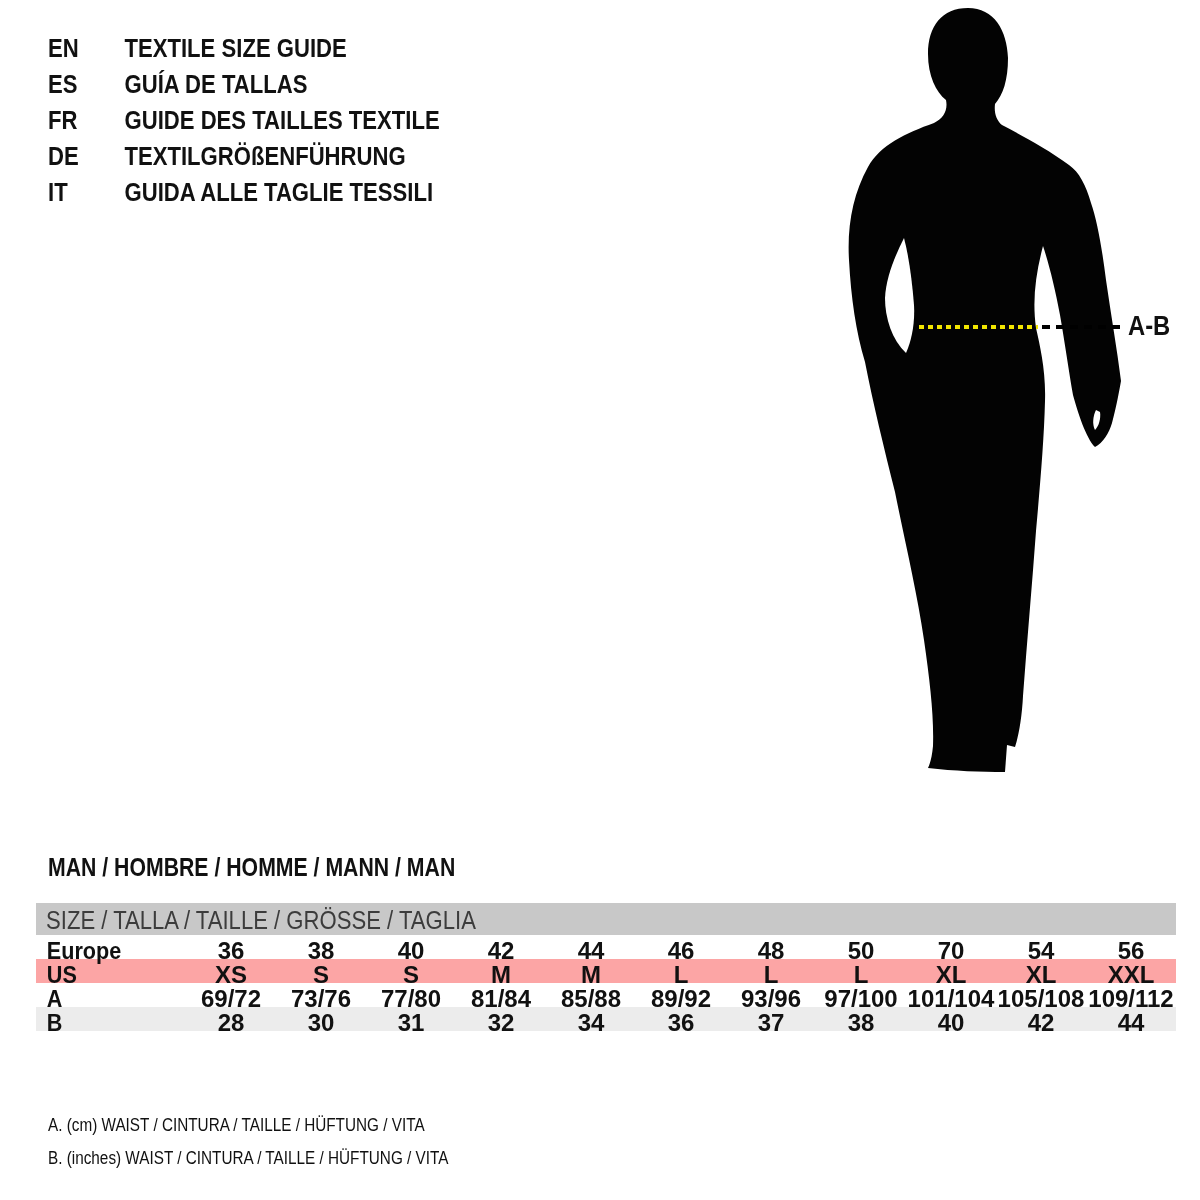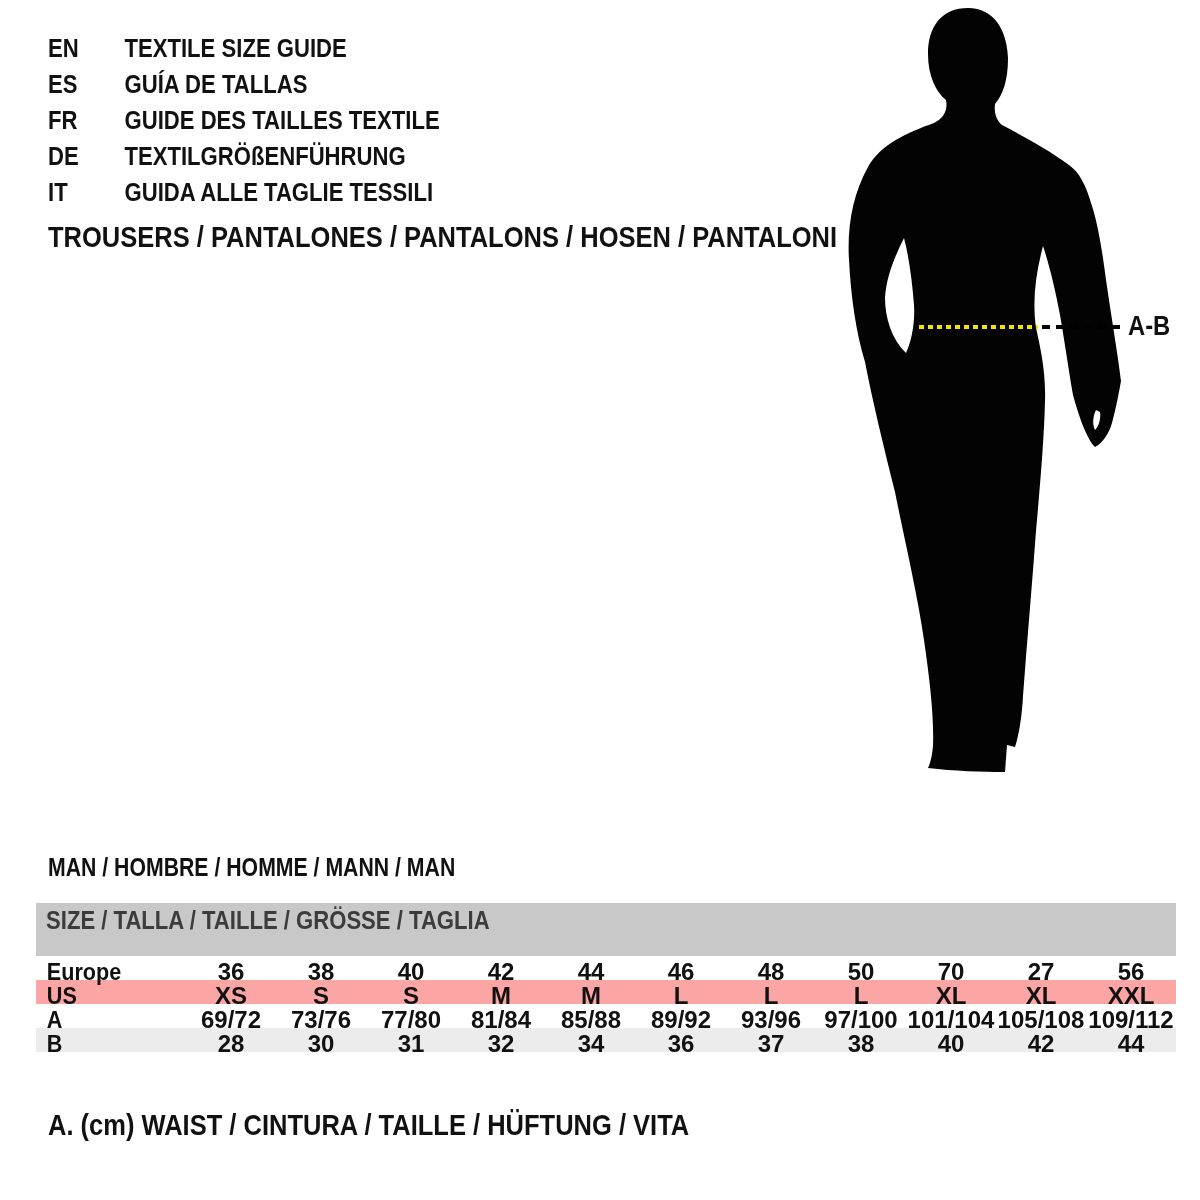--- a/index.html
+++ b/index.html
@@ -31,30 +31,30 @@
 
   .ab-label { position: absolute; left: 1122px; top: 312px;
               font-weight: bold; font-size: 28px; line-height: 28px; }
 
   
   .section-title { position: absolute; left: 42px; top: 851px;
                    font-weight: bold; font-size: 25px; line-height: 32px; }
 
   
   .size-table { position: absolute; left: 30px; top: 903px; width: 1140px; }
-  .size-table-header { height: 53px; line-height: 35px; padding-left: 10px;
-                       font-weight: bold; font-size: 26px; color: #3c3c3c; }
+  .size-table-header { height: 32px; line-height: 35px; padding-left: 10px;
+                       font-weight: normal; font-size: 26px; color: #3c3c3c; }
   .t-row { display: flex; height: 24px; line-height: 32px;
            font-weight: bold; font-size: 24px; }
   .t-label { width: 150px; padding-left: 12px; text-align: left;
              transform: scaleX(0.9); transform-origin: 0 50%; }
   .t-cell { flex: 1 1 0; text-align: center; }
 
   
-  .footnote { position: absolute; left: 42px; font-weight: bold; font-size: 30px; line-height: 30px; }
+  .footnote { position: absolute; left: 42px; font-weight: normal; font-size: 18px; line-height: 30px; }
   .footnote-a { top: 1110px; }
   .footnote-b { top: 1143px; }
 </style>
 </head>
 <body>
 
 <div class="canvas">
 
   <div class="lang-list" id="lang-list">
       <div class="lang-row">
@@ -72,23 +72,20 @@
       <div class="lang-row">
         <span class="lang-code">DE</span>
         <span>TEXTILGRÖßENFÜHRUNG</span>
       </div>
       <div class="lang-row">
         <span class="lang-code">IT</span>
         <span>GUIDA ALLE TAGLIE TESSILI</span>
       </div>
     </div>
 
-  <div class="garment-title">
-    <span class="cond">TROUSERS / PANTALONES / PANTALONS / HOSEN / PANTALONI</span>
-  </div>
 
   <svg class="figure-svg" viewBox="0 0 1200 1200" xmlns="http://www.w3.org/2000/svg" aria-hidden="true">
     <path d="M 962 8
              C 936 8 922 26 922 54
              C 922 76 930 92 940 100
              C 942 110 938 118 928 123
              C 900 133 874 145 862 167
              C 847 194 841 226 843 260
              C 845 298 850 332 859 362
              C 867 403 878 448 889 492
@@ -142,21 +139,21 @@
           <span class="t-label">Europe</span>
           <span class="t-cell">36</span>
           <span class="t-cell">38</span>
           <span class="t-cell">40</span>
           <span class="t-cell">42</span>
           <span class="t-cell">44</span>
           <span class="t-cell">46</span>
           <span class="t-cell">48</span>
           <span class="t-cell">50</span>
           <span class="t-cell">70</span>
-          <span class="t-cell">27</span>
+          <span class="t-cell">54</span>
           <span class="t-cell">56</span>
         </div>
         <div class="t-row" style="background: #fca5a5;">
           <span class="t-label">US</span>
           <span class="t-cell">XS</span>
           <span class="t-cell">S</span>
           <span class="t-cell">S</span>
           <span class="t-cell">M</span>
           <span class="t-cell">M</span>
           <span class="t-cell">L</span>
@@ -193,14 +190,17 @@
           <span class="t-cell">40</span>
           <span class="t-cell">42</span>
           <span class="t-cell">44</span>
         </div>
       </div>
   </div>
 
   <div class="footnote footnote-a">
     <span class="cond">A. (cm) WAIST / CINTURA / TAILLE / HÜFTUNG / VITA</span>
   </div>
+  <div class="footnote footnote-b">
+    <span class="cond">B. (inches) WAIST / CINTURA / TAILLE / HÜFTUNG / VITA</span>
+  </div>
 
 </div>
 
 </body></html>

